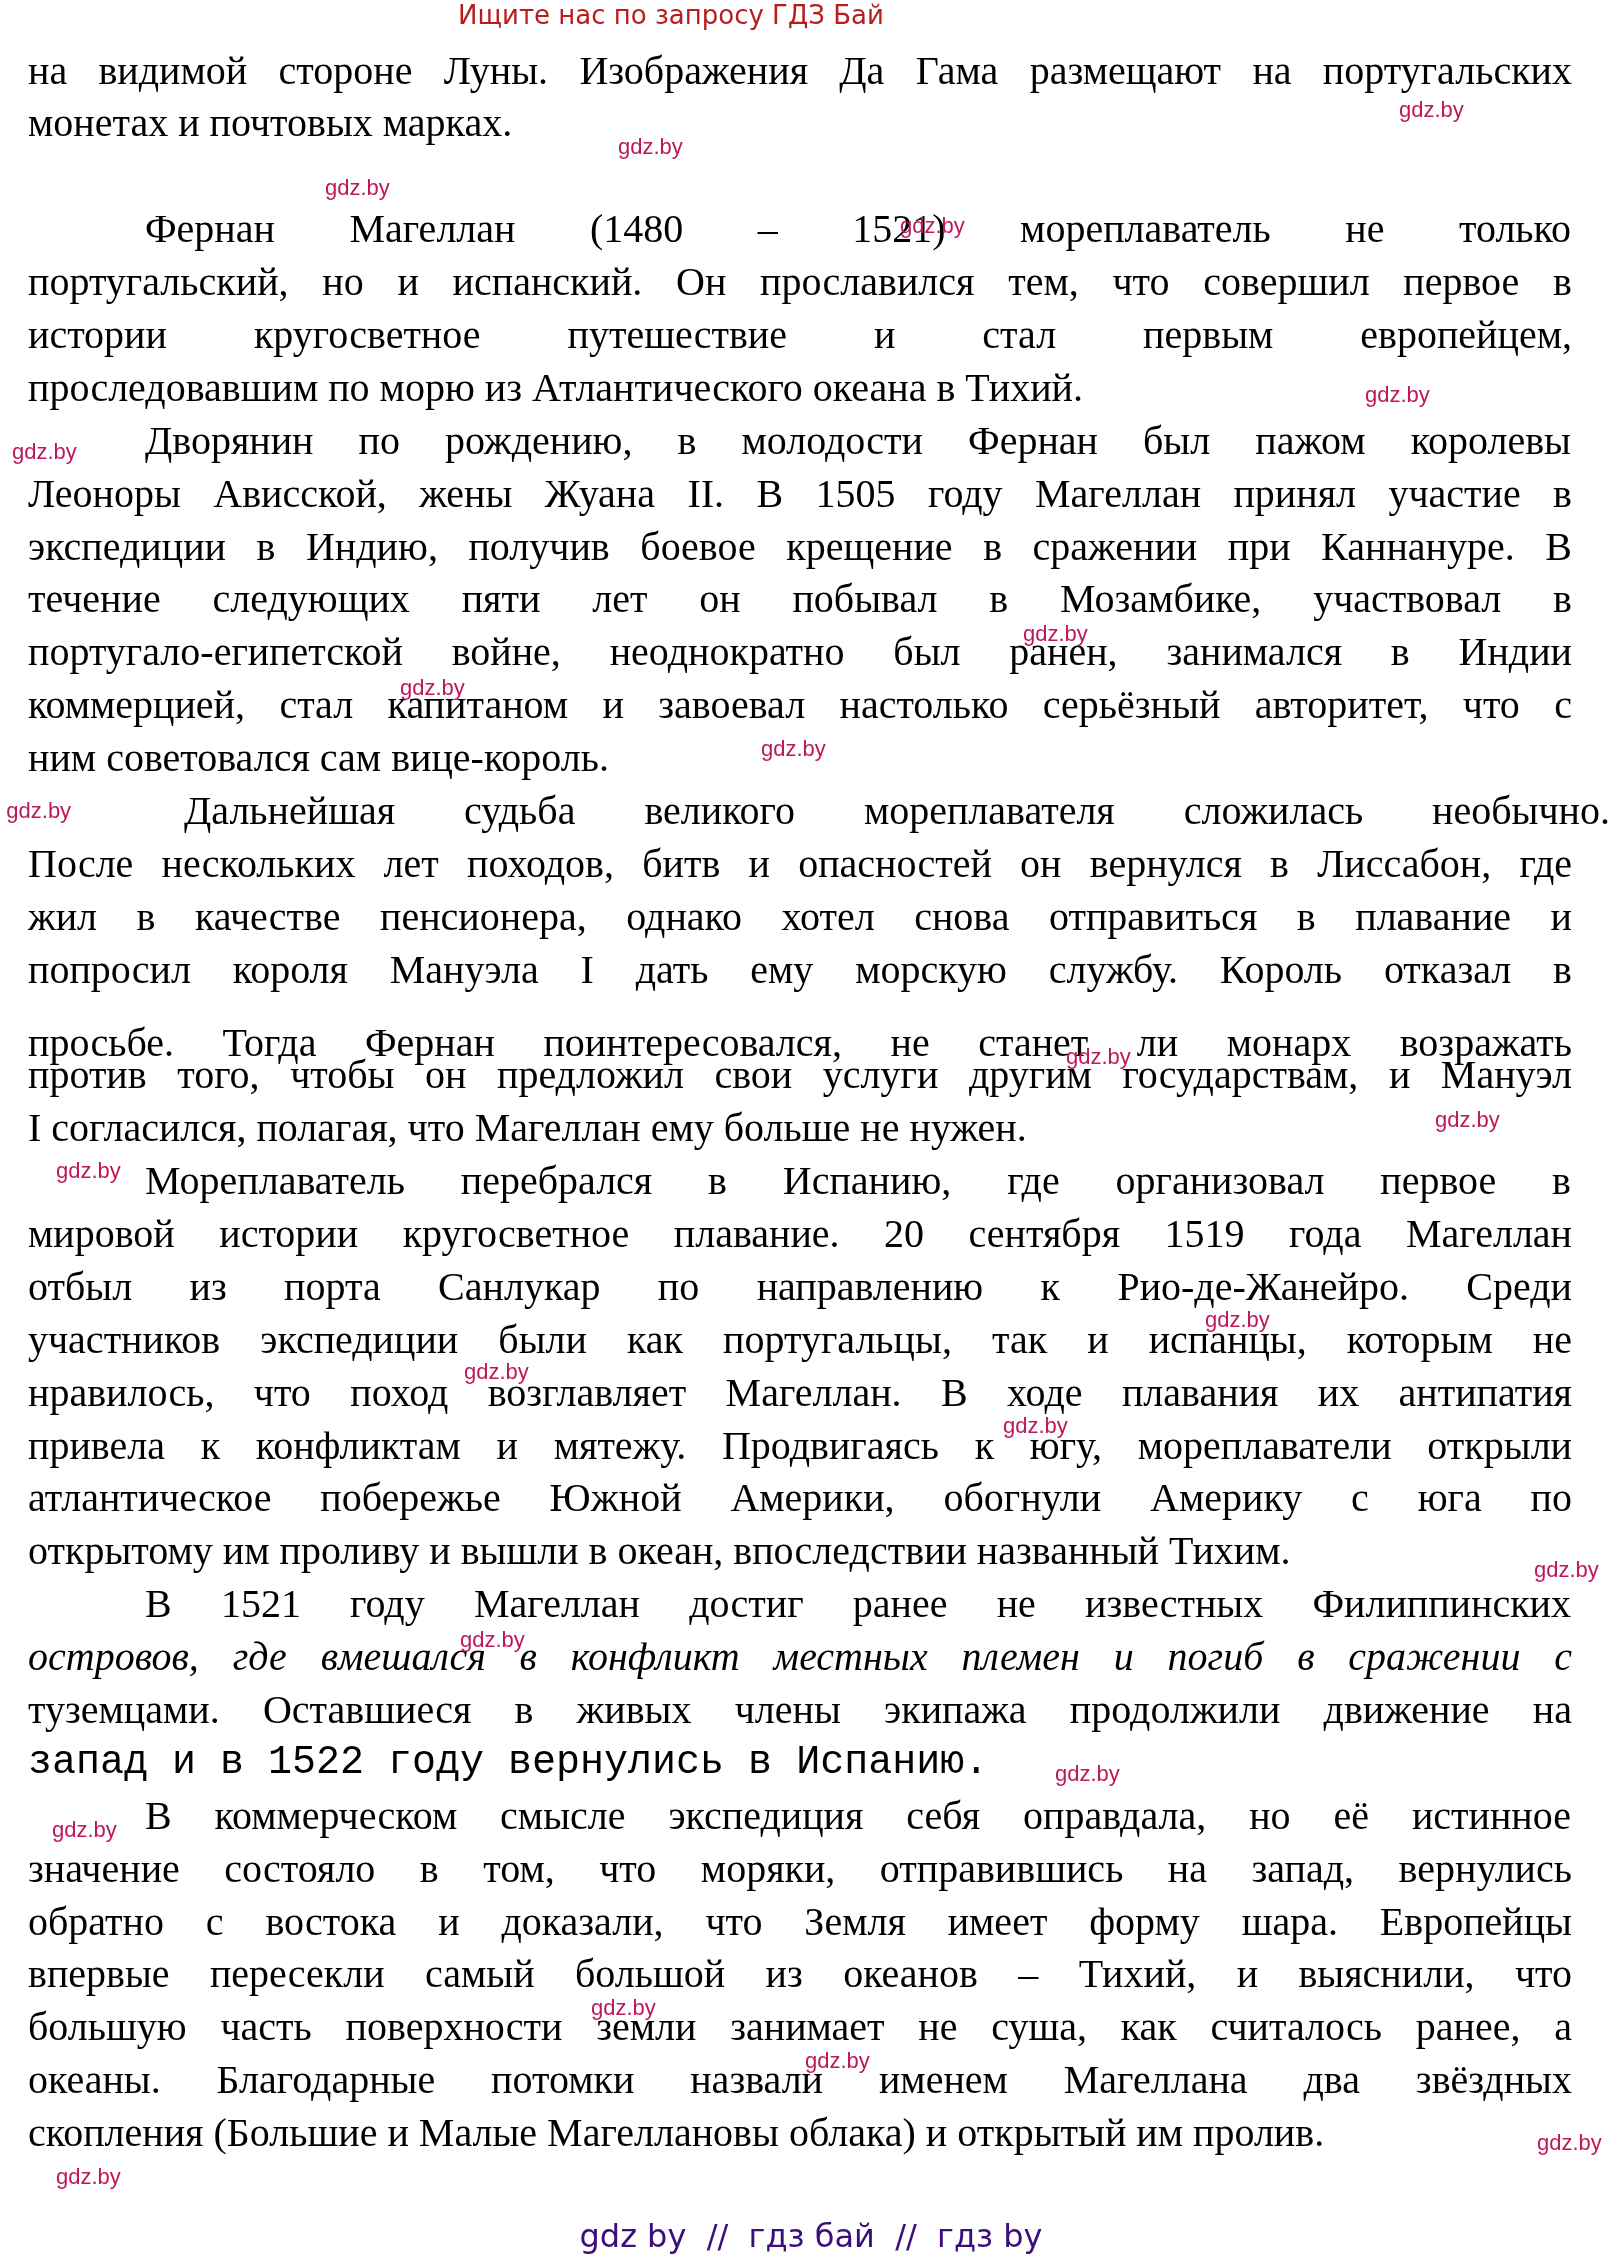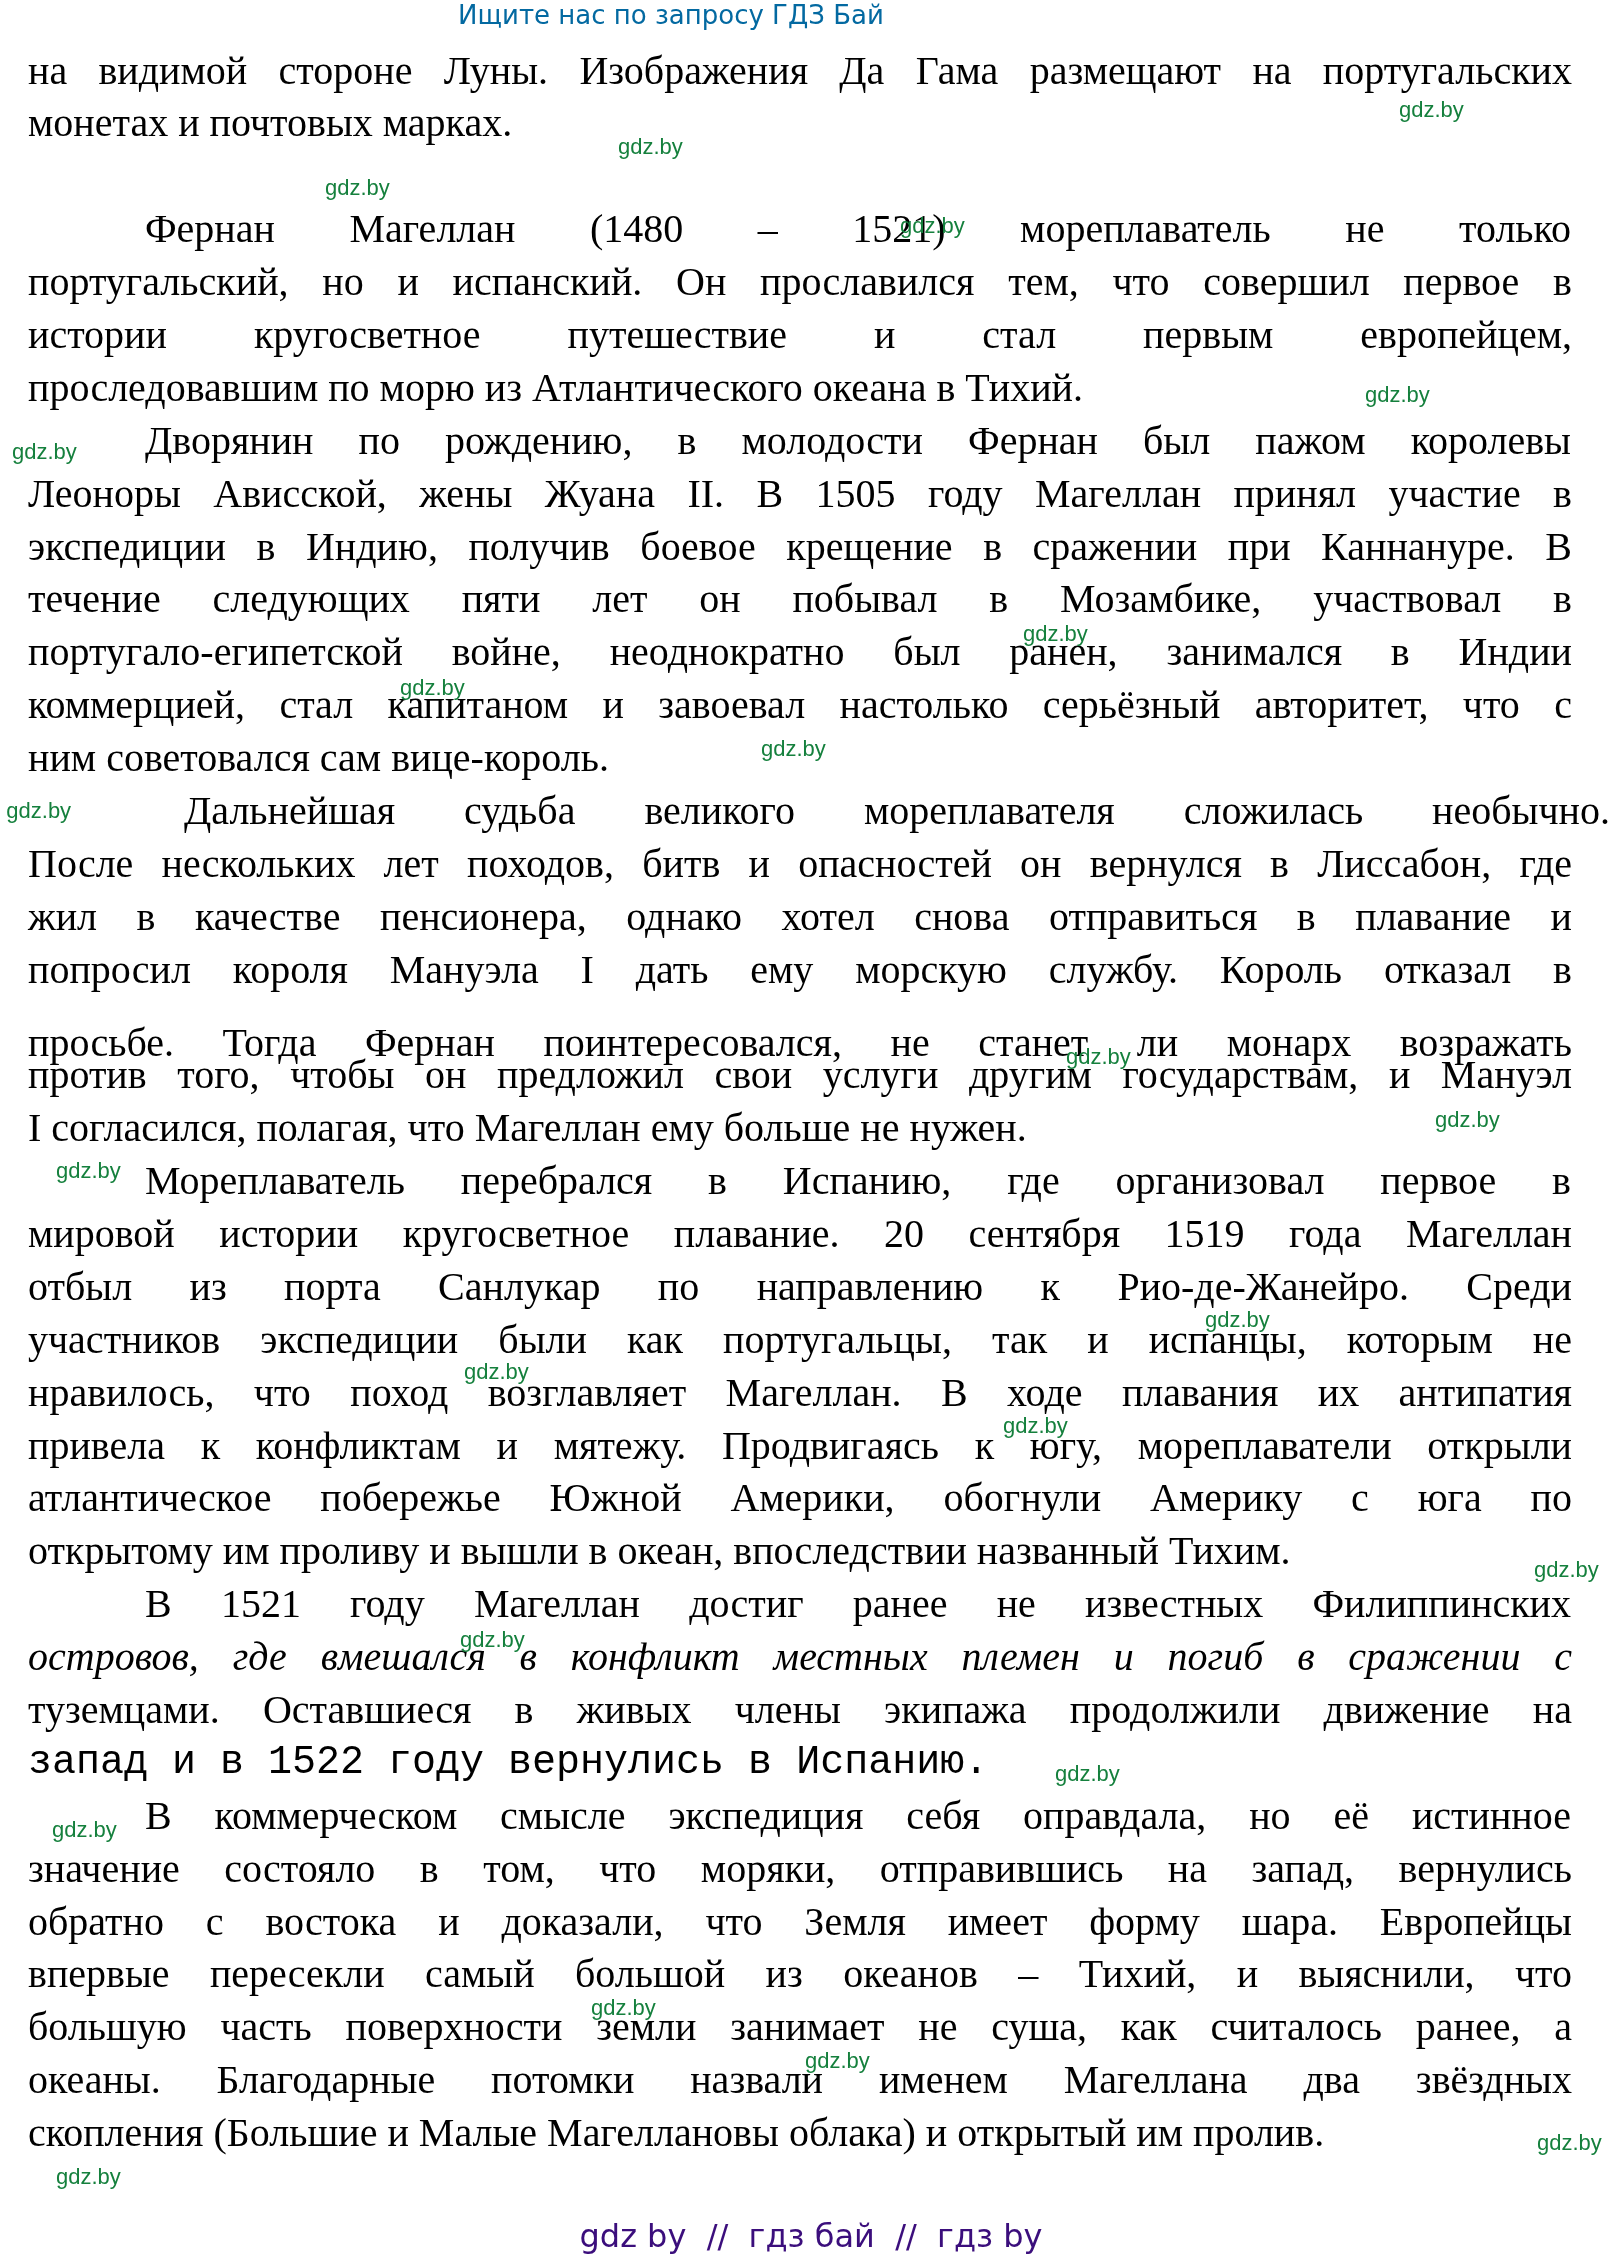--- a/index.html
+++ b/index.html
@@ -1,27 +1,27 @@
 <!DOCTYPE html>
 <html style="font-size:12.7px"><head>
 <meta charset="utf-8">
 <style>
   html, body { margin:0; padding:0; background:#ffffff; }
   body { width:1622px; height:2261px; position:relative; overflow:hidden; }
   .header { position:absolute; left:0; top:0; width:1342px; height:32px; text-align:center;
-    font-family:"DejaVu Sans", sans-serif; font-size:26px; line-height:30px; color:#0369a1; }
+    font-family:"DejaVu Sans", sans-serif; font-size:26px; line-height:30px; color:#b91c1c; }
   .footer { position:absolute; left:0; top:2220px; width:1622px; height:38px; text-align:center;
     font-family:"DejaVu Sans", sans-serif; font-size:32px; line-height:32px; color:#3b0e7c; white-space:pre; }
   .line { position:absolute; left:28px; width:1544px; height:53px; line-height:53px;
     font-family:"Liberation Serif", serif; font-size:40px; color:#000; white-space:nowrap;
     text-align:justify; text-align-last:justify; }
   .line.last { text-align:left; text-align-last:left; }
   .line.indent { left:145px; width:1426px; }
   .wm { position:absolute; font-family:"Liberation Sans", sans-serif; font-size:22px; line-height:24px;
-    color:#15803d; white-space:nowrap; }
+    color:#be185d; white-space:nowrap; }
 </style>
 </head>
 <body>
 
 <div class="header">Ищите нас по запросу ГДЗ Бай</div>
 
 <div id="doc">
     <div class="line" style="top: 44px;">на видимой стороне Луны. Изображения Да Гама размещают на португальских</div>
     <div class="line last" style="top: 96px;">монетах и почтовых марках.</div>
     <div class="line indent" style="top: 202px;">Фернан Магеллан (1480 – 1521)         мореплаватель не только</div>

